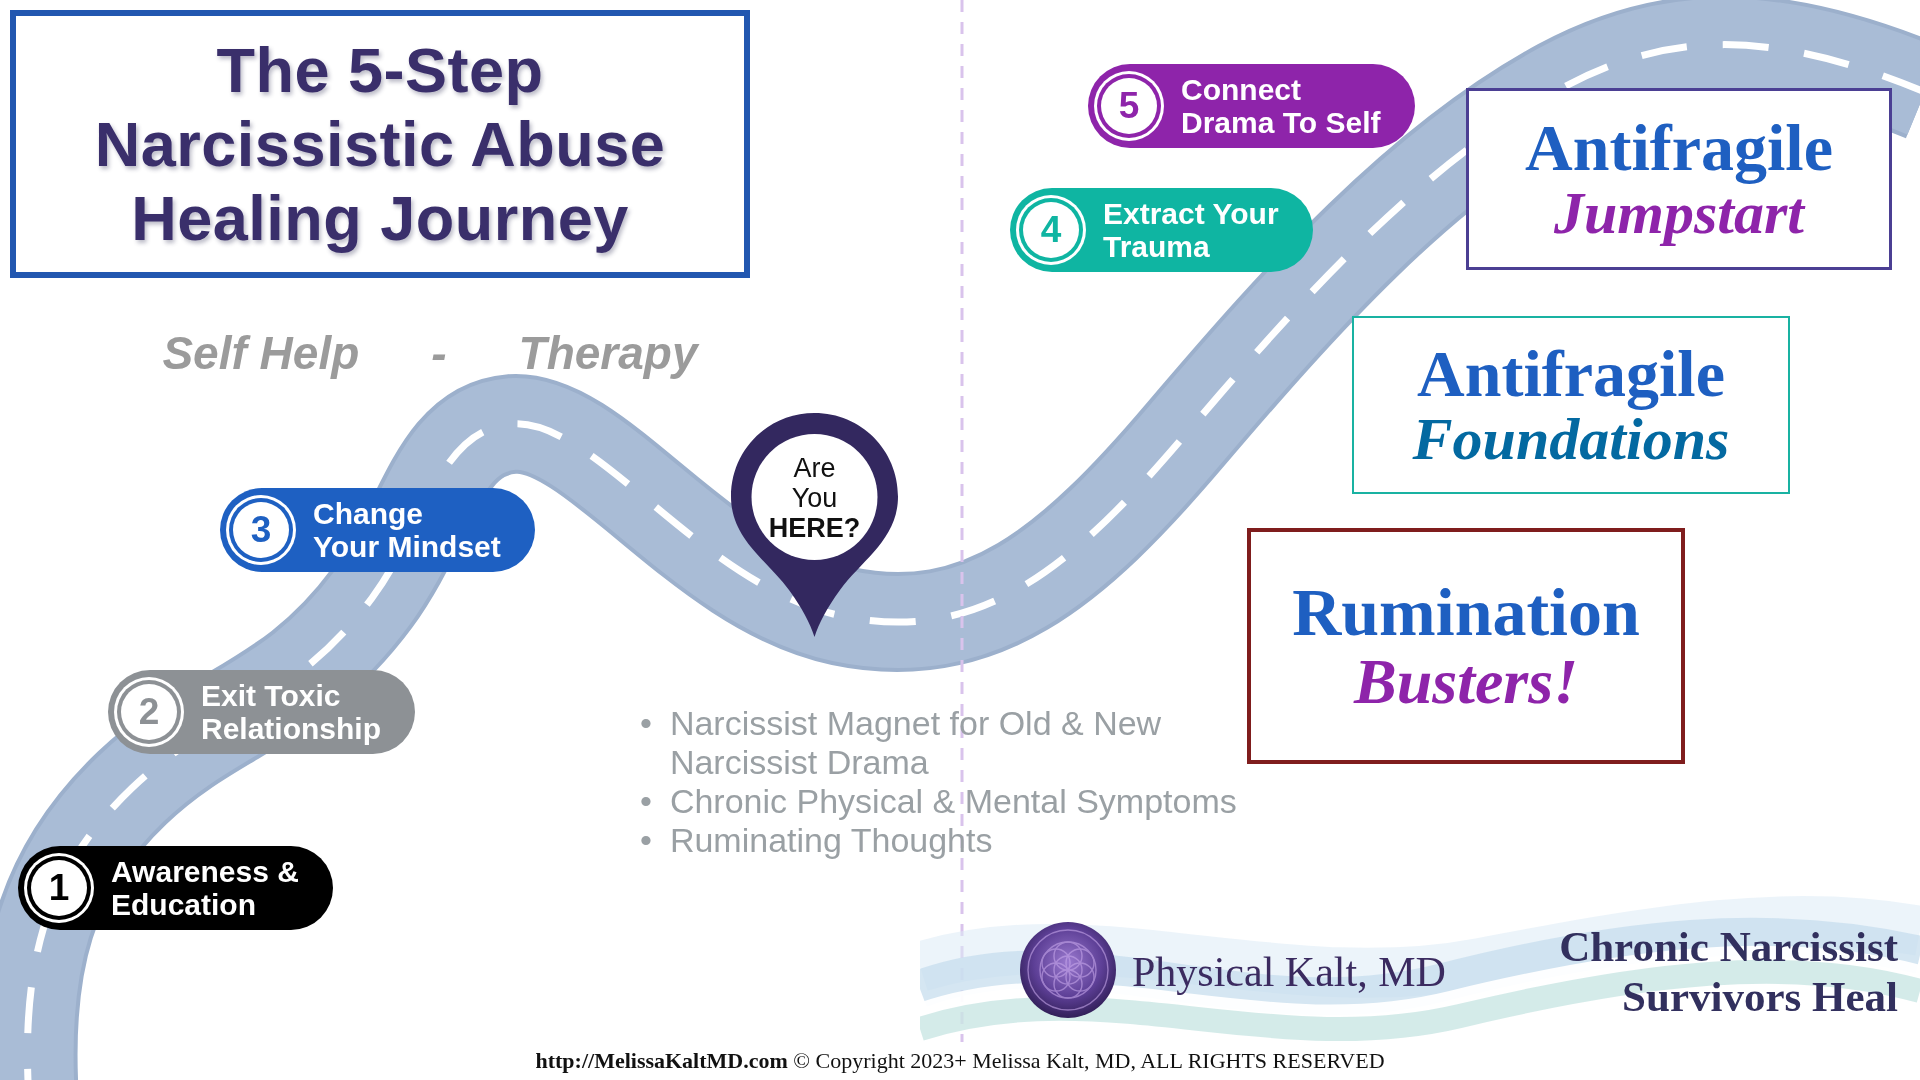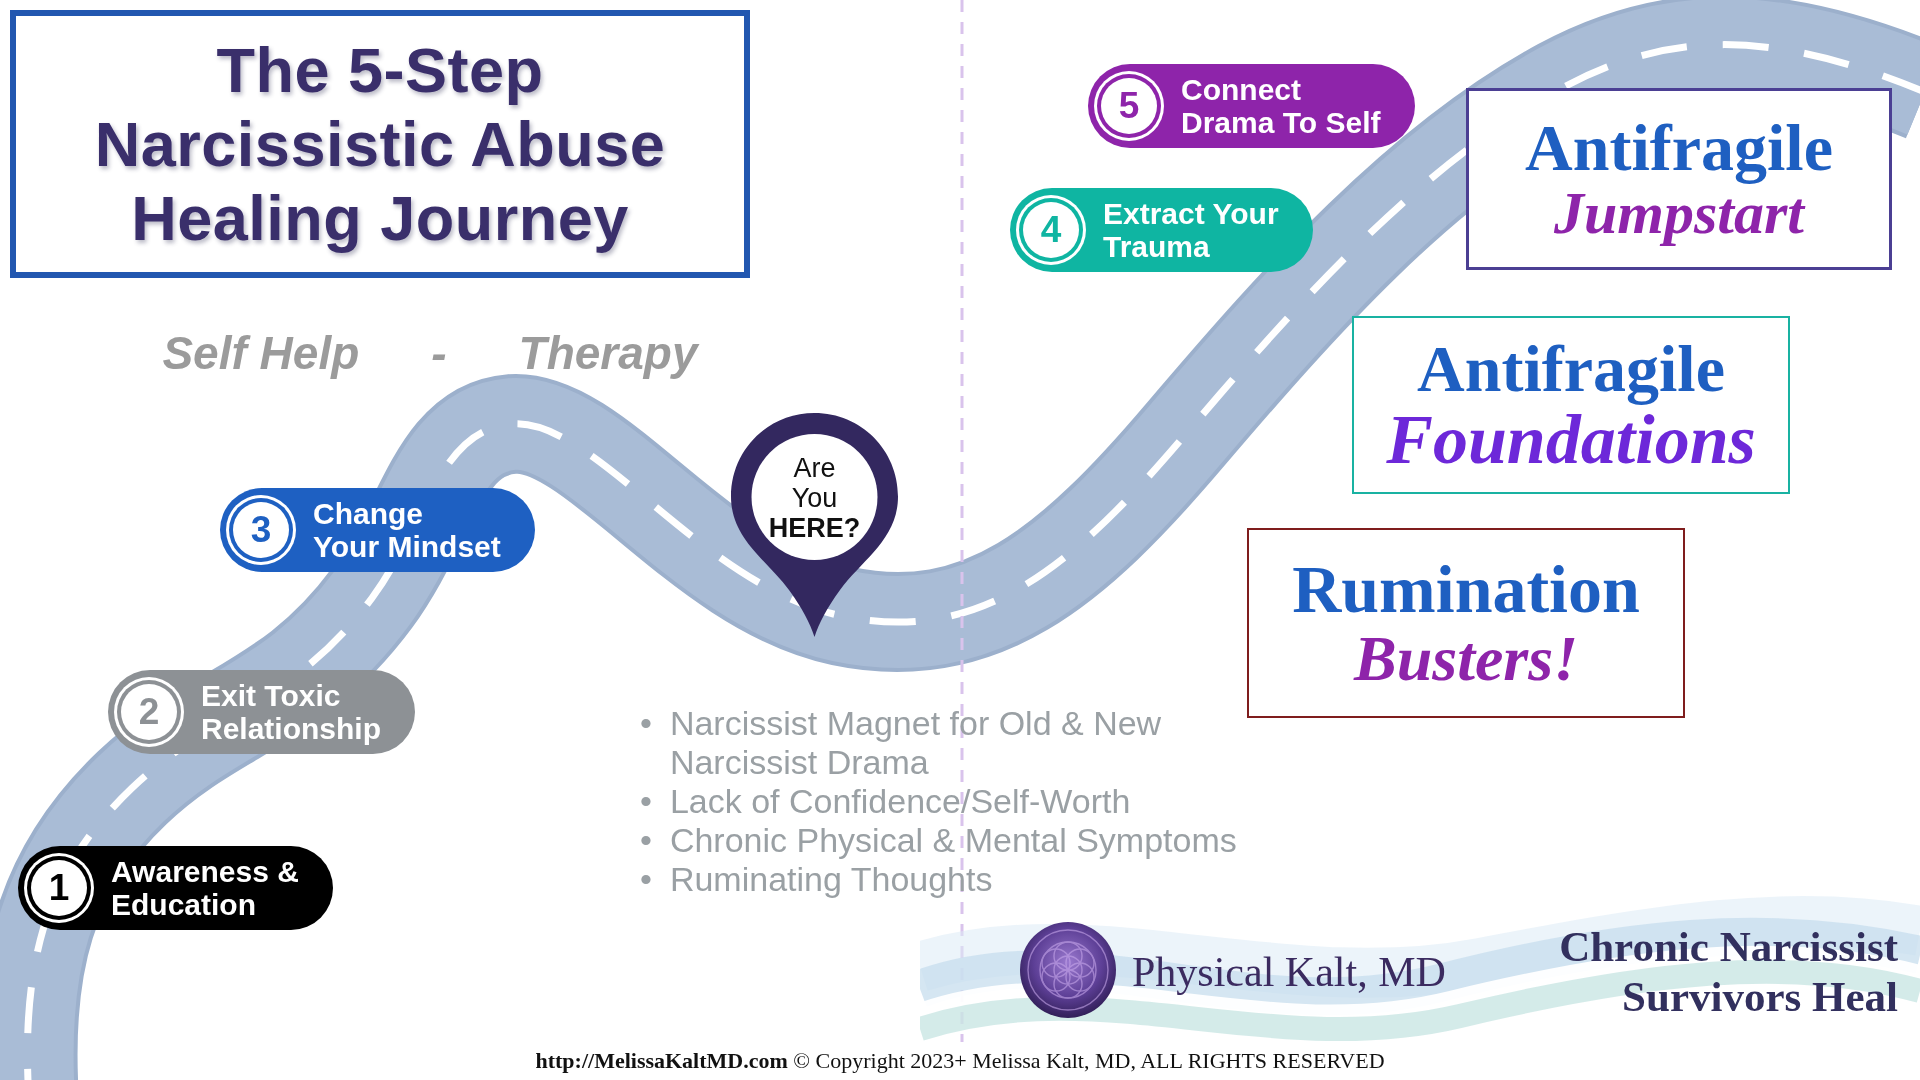--- a/index.html
+++ b/index.html
@@ -73,22 +73,22 @@
     display: flex; flex-direction: column; align-items: center; justify-content: center;
     text-align: center; font-family: "Liberation Serif", serif;
   }
   .prod-line1 { font-weight: bold; color: #1e5fc1; line-height: 1.05; }
   .prod-line2 { font-weight: bold; font-style: italic; line-height: 1.05; }
   .p1 { left: 1466px; top: 88px;  width: 426px; height: 182px; border: 3px solid #4b3f93; }
   .p1 .prod-line1 { font-size: 66px; }
   .p1 .prod-line2 { font-size: 60px; color: #8e24aa; }
   .p2 { left: 1352px; top: 316px; width: 438px; height: 178px; border: 2px solid #19b2a2; }
   .p2 .prod-line1 { font-size: 66px; }
-  .p2 .prod-line2 { font-size: 70px; color: #6d28d9; }
-  .p3 { left: 1247px; top: 528px; width: 438px; height: 190px; border: 2px solid #7f1d1d; }
+  .p2 .prod-line2 { font-size: 60px; color: #0369a1; }
+  .p3 { left: 1247px; top: 528px; width: 438px; height: 236px; border: 4px solid #7f1d1d; }
   .p3 .prod-line1 { font-size: 68px; }
   .p3 .prod-line2 { font-size: 64px; color: #8e24aa; }
 
   
   .symptoms {
     position: absolute; left: 640px; top: 704px; width: 620px; z-index: 5;
     font-size: 34px; line-height: 39px; color: #9aa0a4;
   }
   .symptom { display: flex; }
   .symptom::before { content: "\2022"; margin-right: 18px; }
@@ -201,23 +201,20 @@
   <div class="prod-line1">Rumination</div>
   <div class="prod-line2">Busters!</div>
 </div>
 
 <div class="symptoms">
   <div class="symptom">
     <div>
       <span>Narcissist Magnet for Old &amp; New</span><br>
       <span>Narcissist Drama</span>
     </div>
-  </div>
-  <div class="symptom">
-    <div>Lack of Confidence/Self-Worth</div>
   </div>
   <div class="symptom">
     <div>Chronic Physical &amp; Mental Symptoms</div>
   </div>
   <div class="symptom">
     <div>Ruminating Thoughts</div>
   </div>
 </div>
 
 <svg class="logo" viewBox="0 0 100 100" aria-hidden="true">

